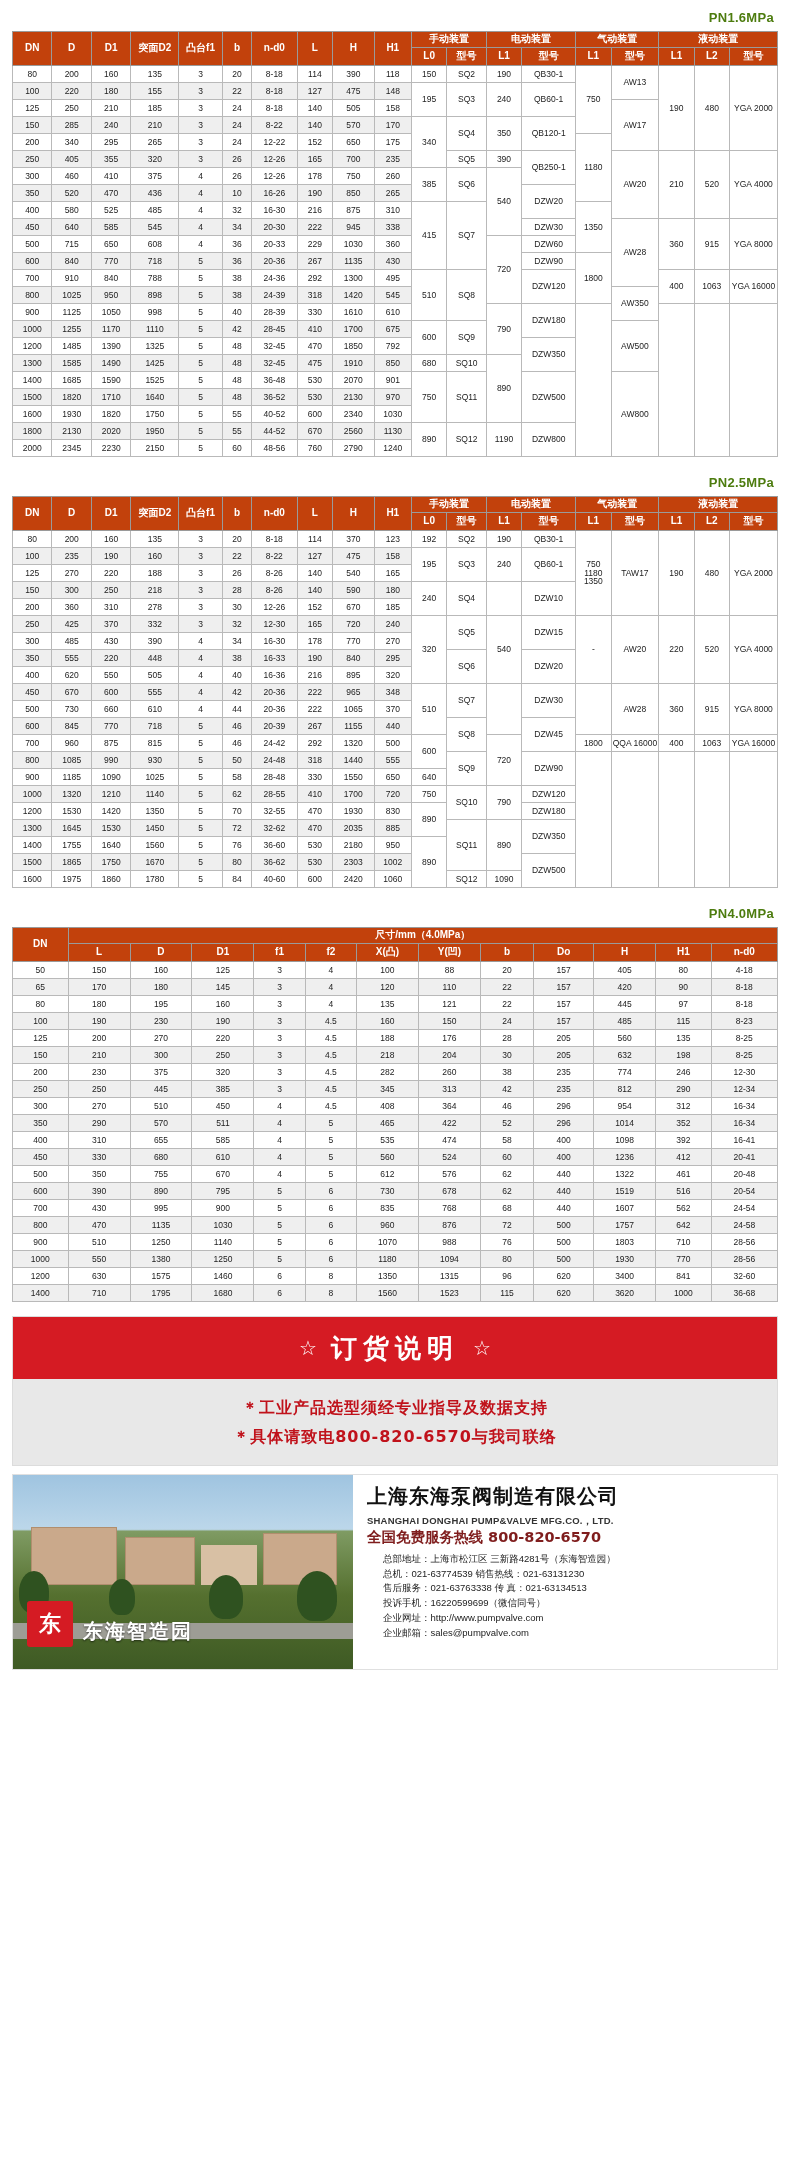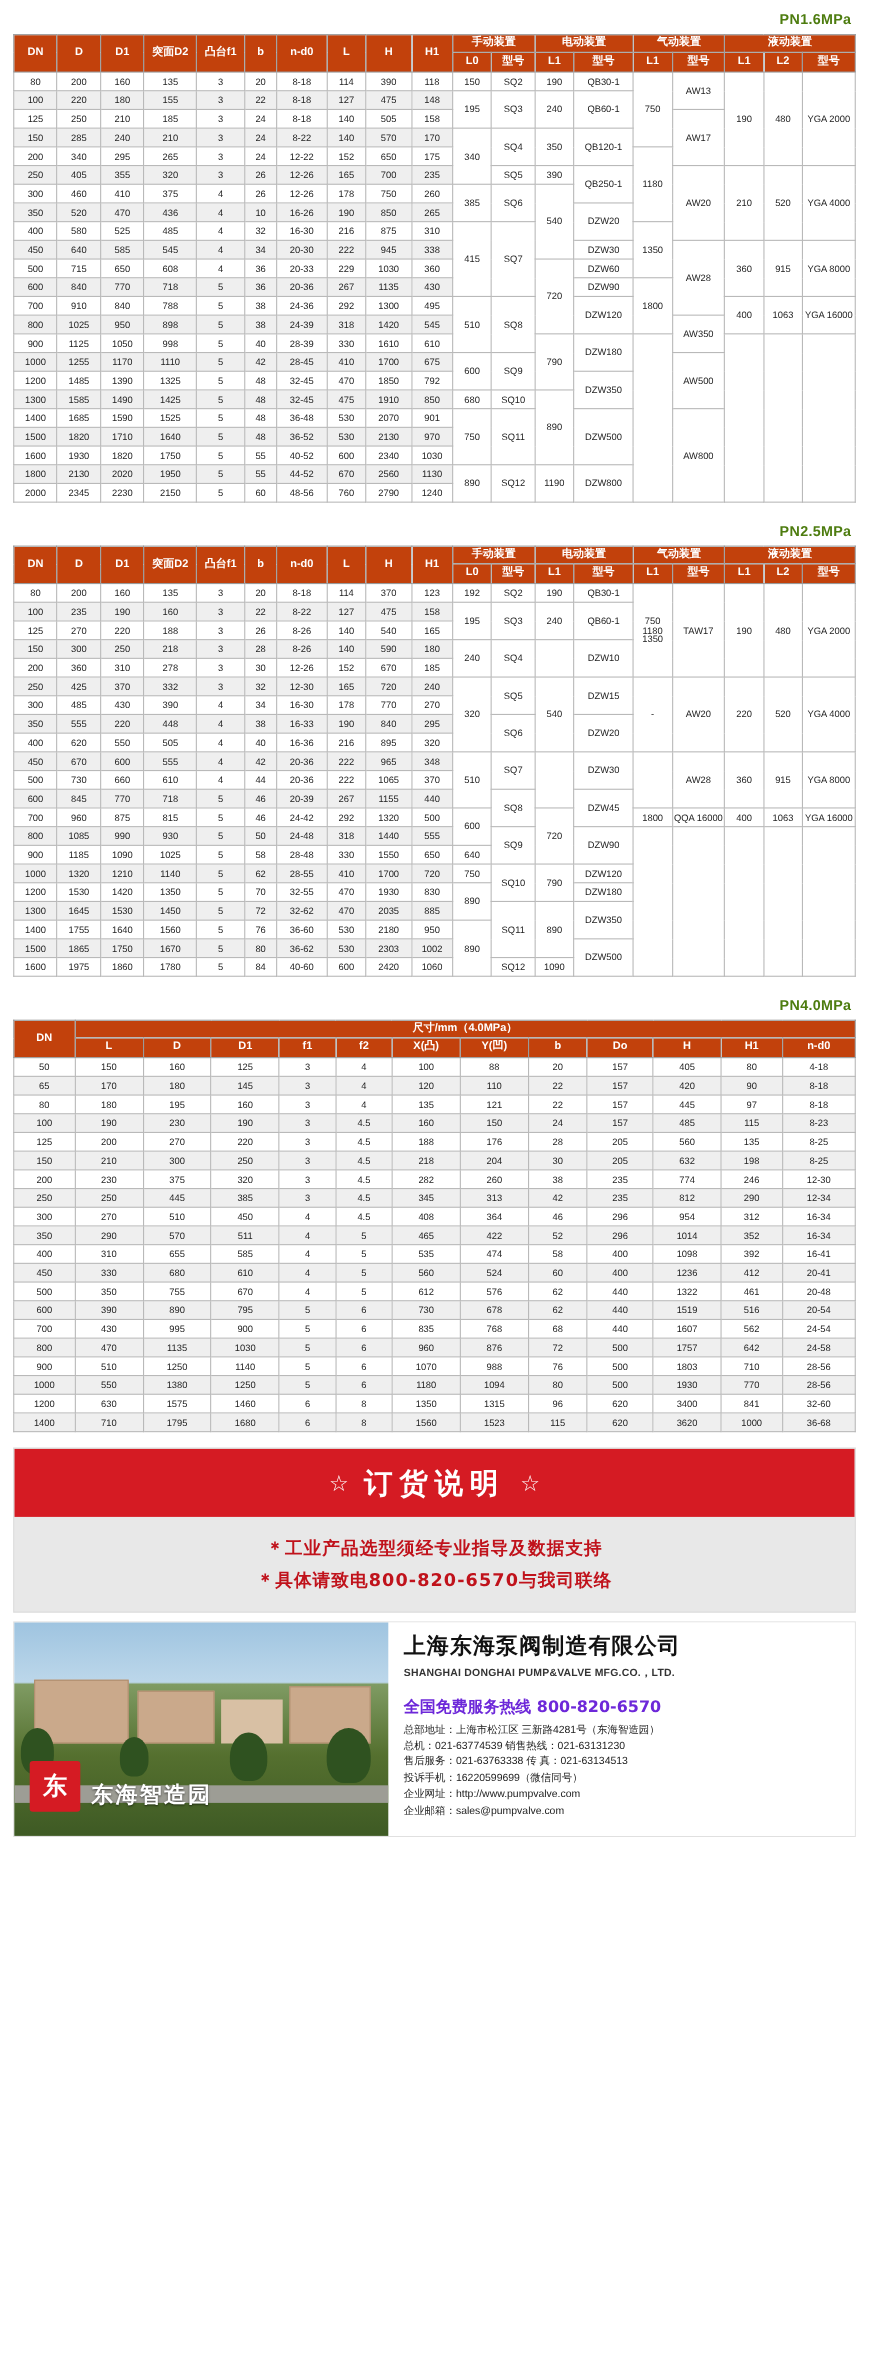--- a/index.html
+++ b/index.html
@@ -120,24 +120,24 @@
     color:#fff; font-weight:bold; font-size:20px; letter-spacing:2px;
     text-shadow:0 1px 2px rgba(0,0,0,.6);
     font-family:"DejaVu Sans","Liberation Sans",sans-serif;
   }
   .footer-right {
     flex:1; background:#ffffff; padding:8px 10px 6px 14px;
   }
   .co-cn { font-size:20px; font-weight:bold; color:#111; letter-spacing:1px;
     font-family:"DejaVu Sans","Liberation Sans",sans-serif; }
   .co-en { font-size:9.5px; font-weight:bold; color:#333; margin-top:5px; letter-spacing:.2px; }
-  .hot { margin-top:14px; font-size:14.5px; font-weight:bold; color:#6d28d9;
+  .hot { margin-top:0; font-size:14.5px; font-weight:bold; color:#7f1d1d;
     font-family:"DejaVu Sans","Liberation Sans",sans-serif; }
   .cinfo { margin-top:5px; font-size:9.5px; color:#222; line-height:1.55; }
-  .cinfo div { white-space:nowrap; }
+  .cinfo div { white-space:nowrap;margin-left:16px; }
 </style>
 </head>
 <body>
 
 <div class="page">
 
   <div class="section">
     <div class="sec-title">PN1.6MPa</div>
     <table class="grid">
       <colgroup>

